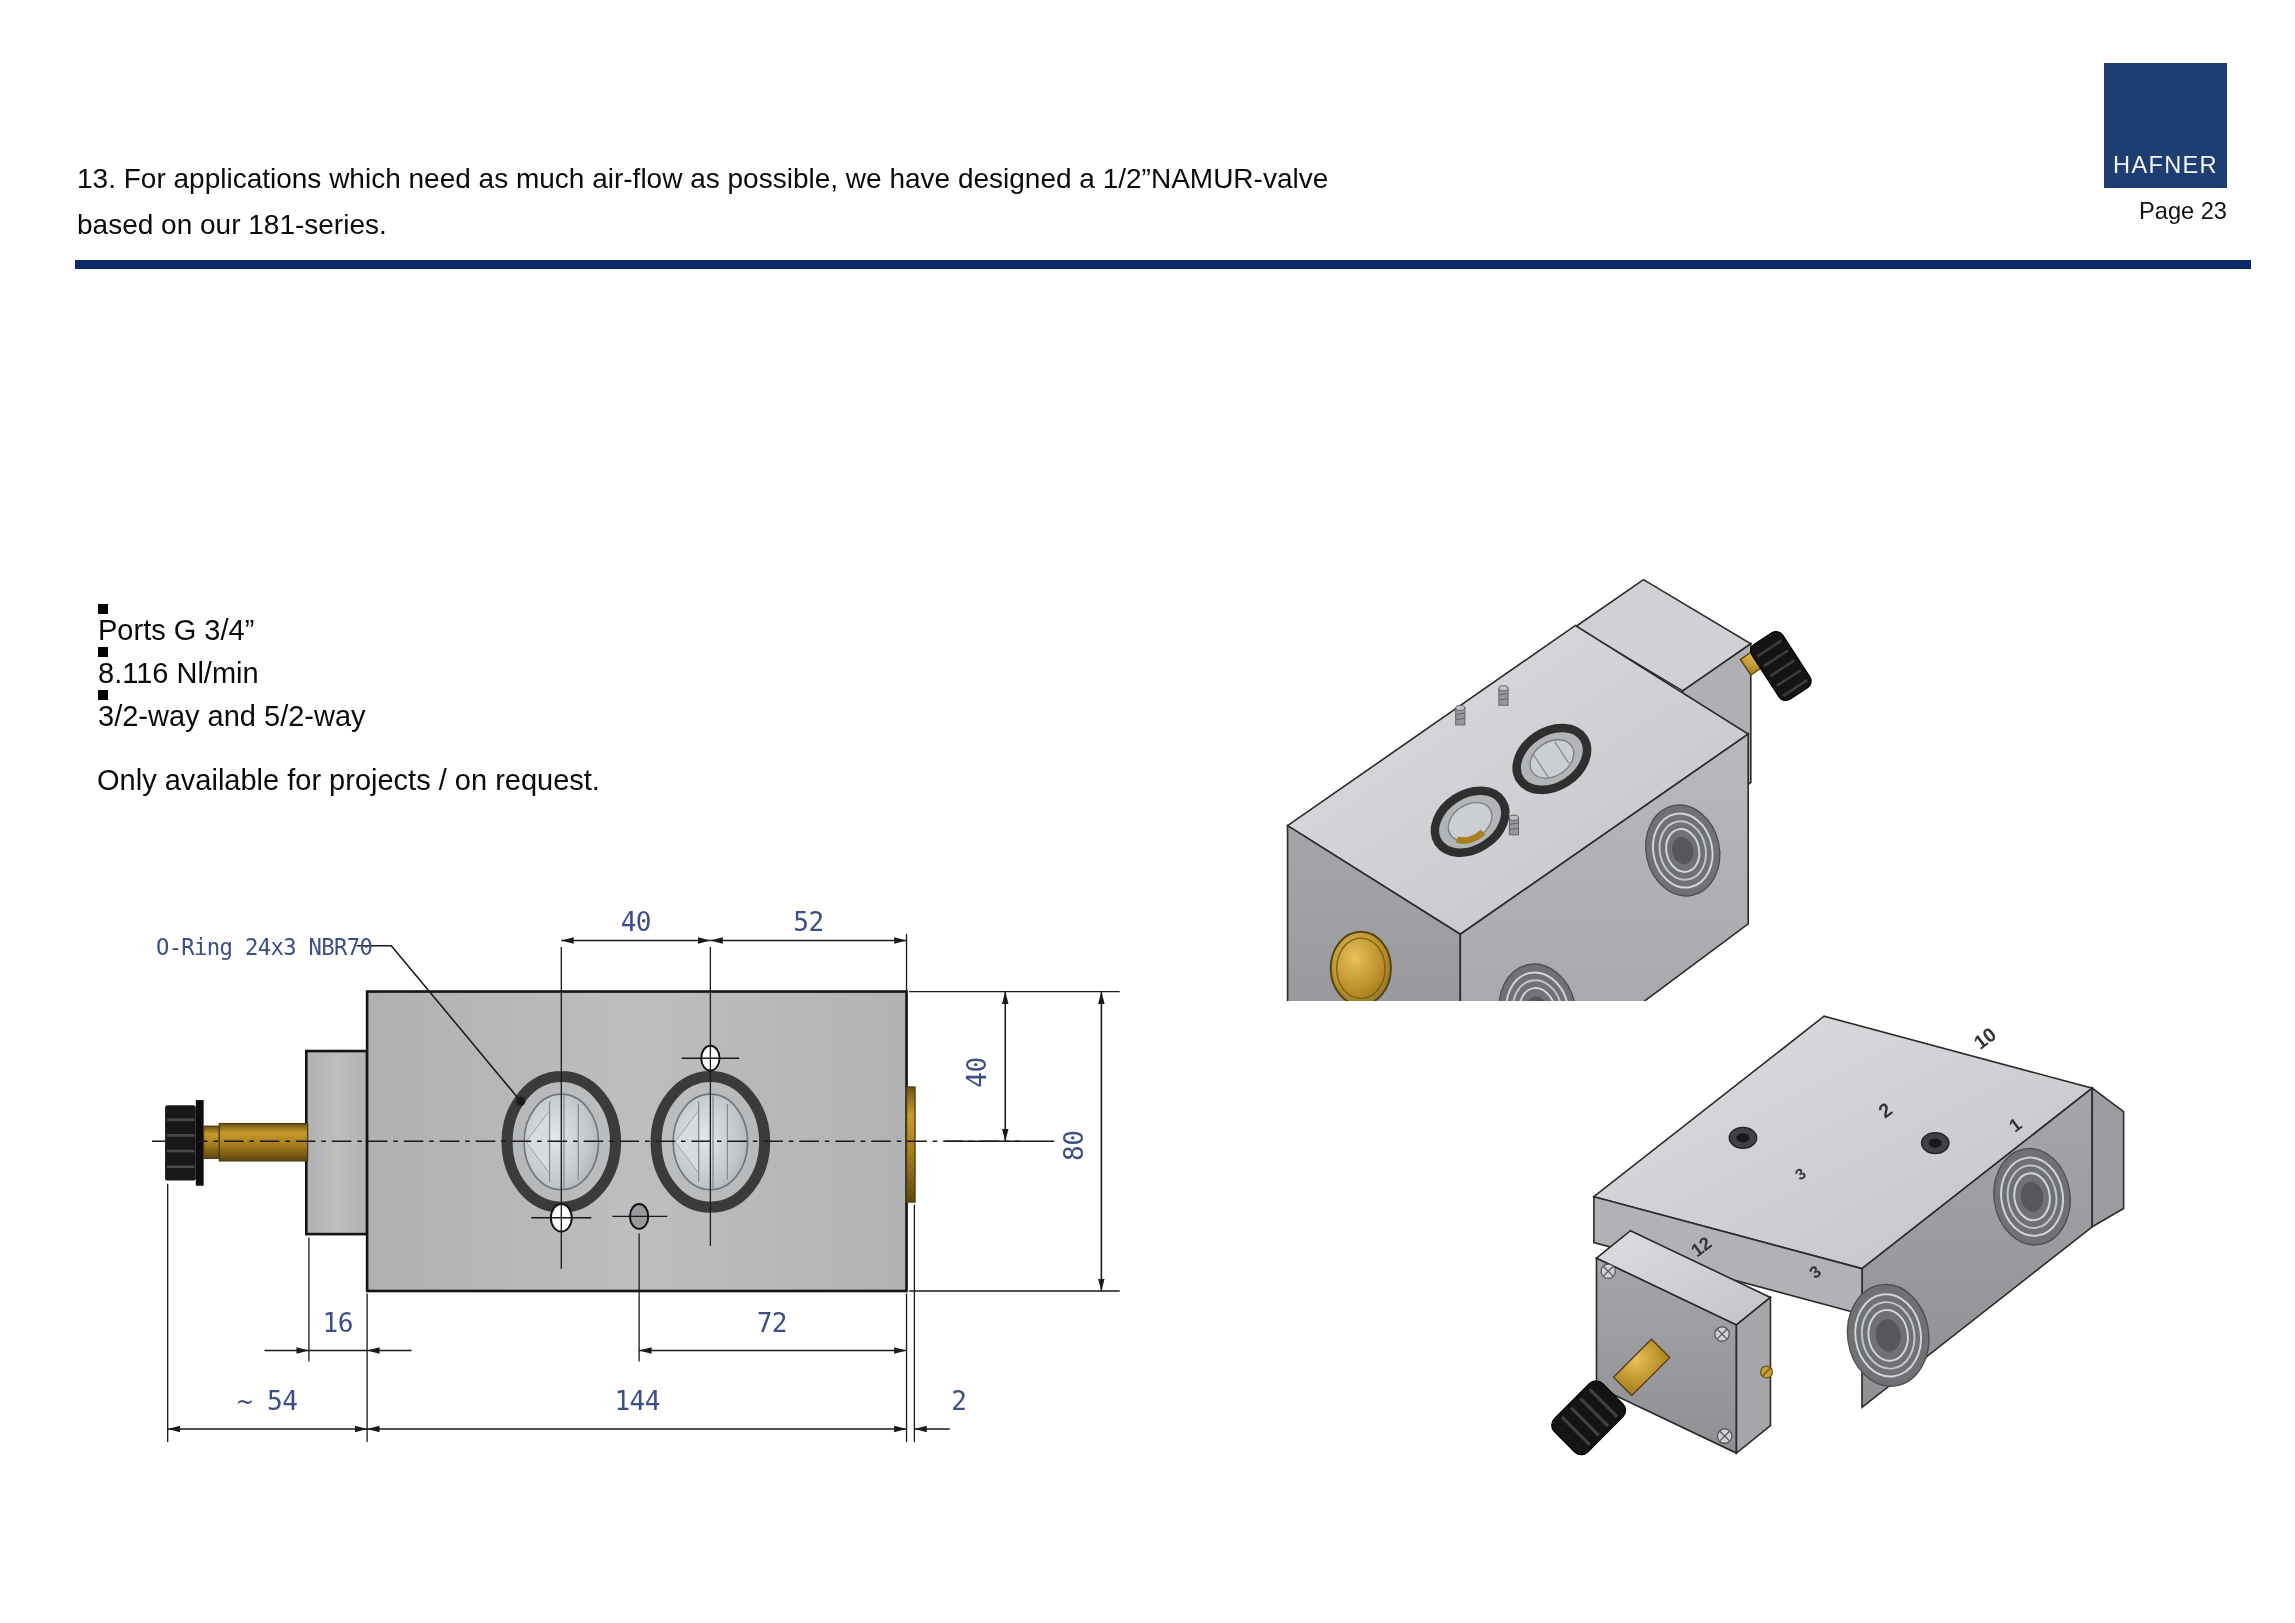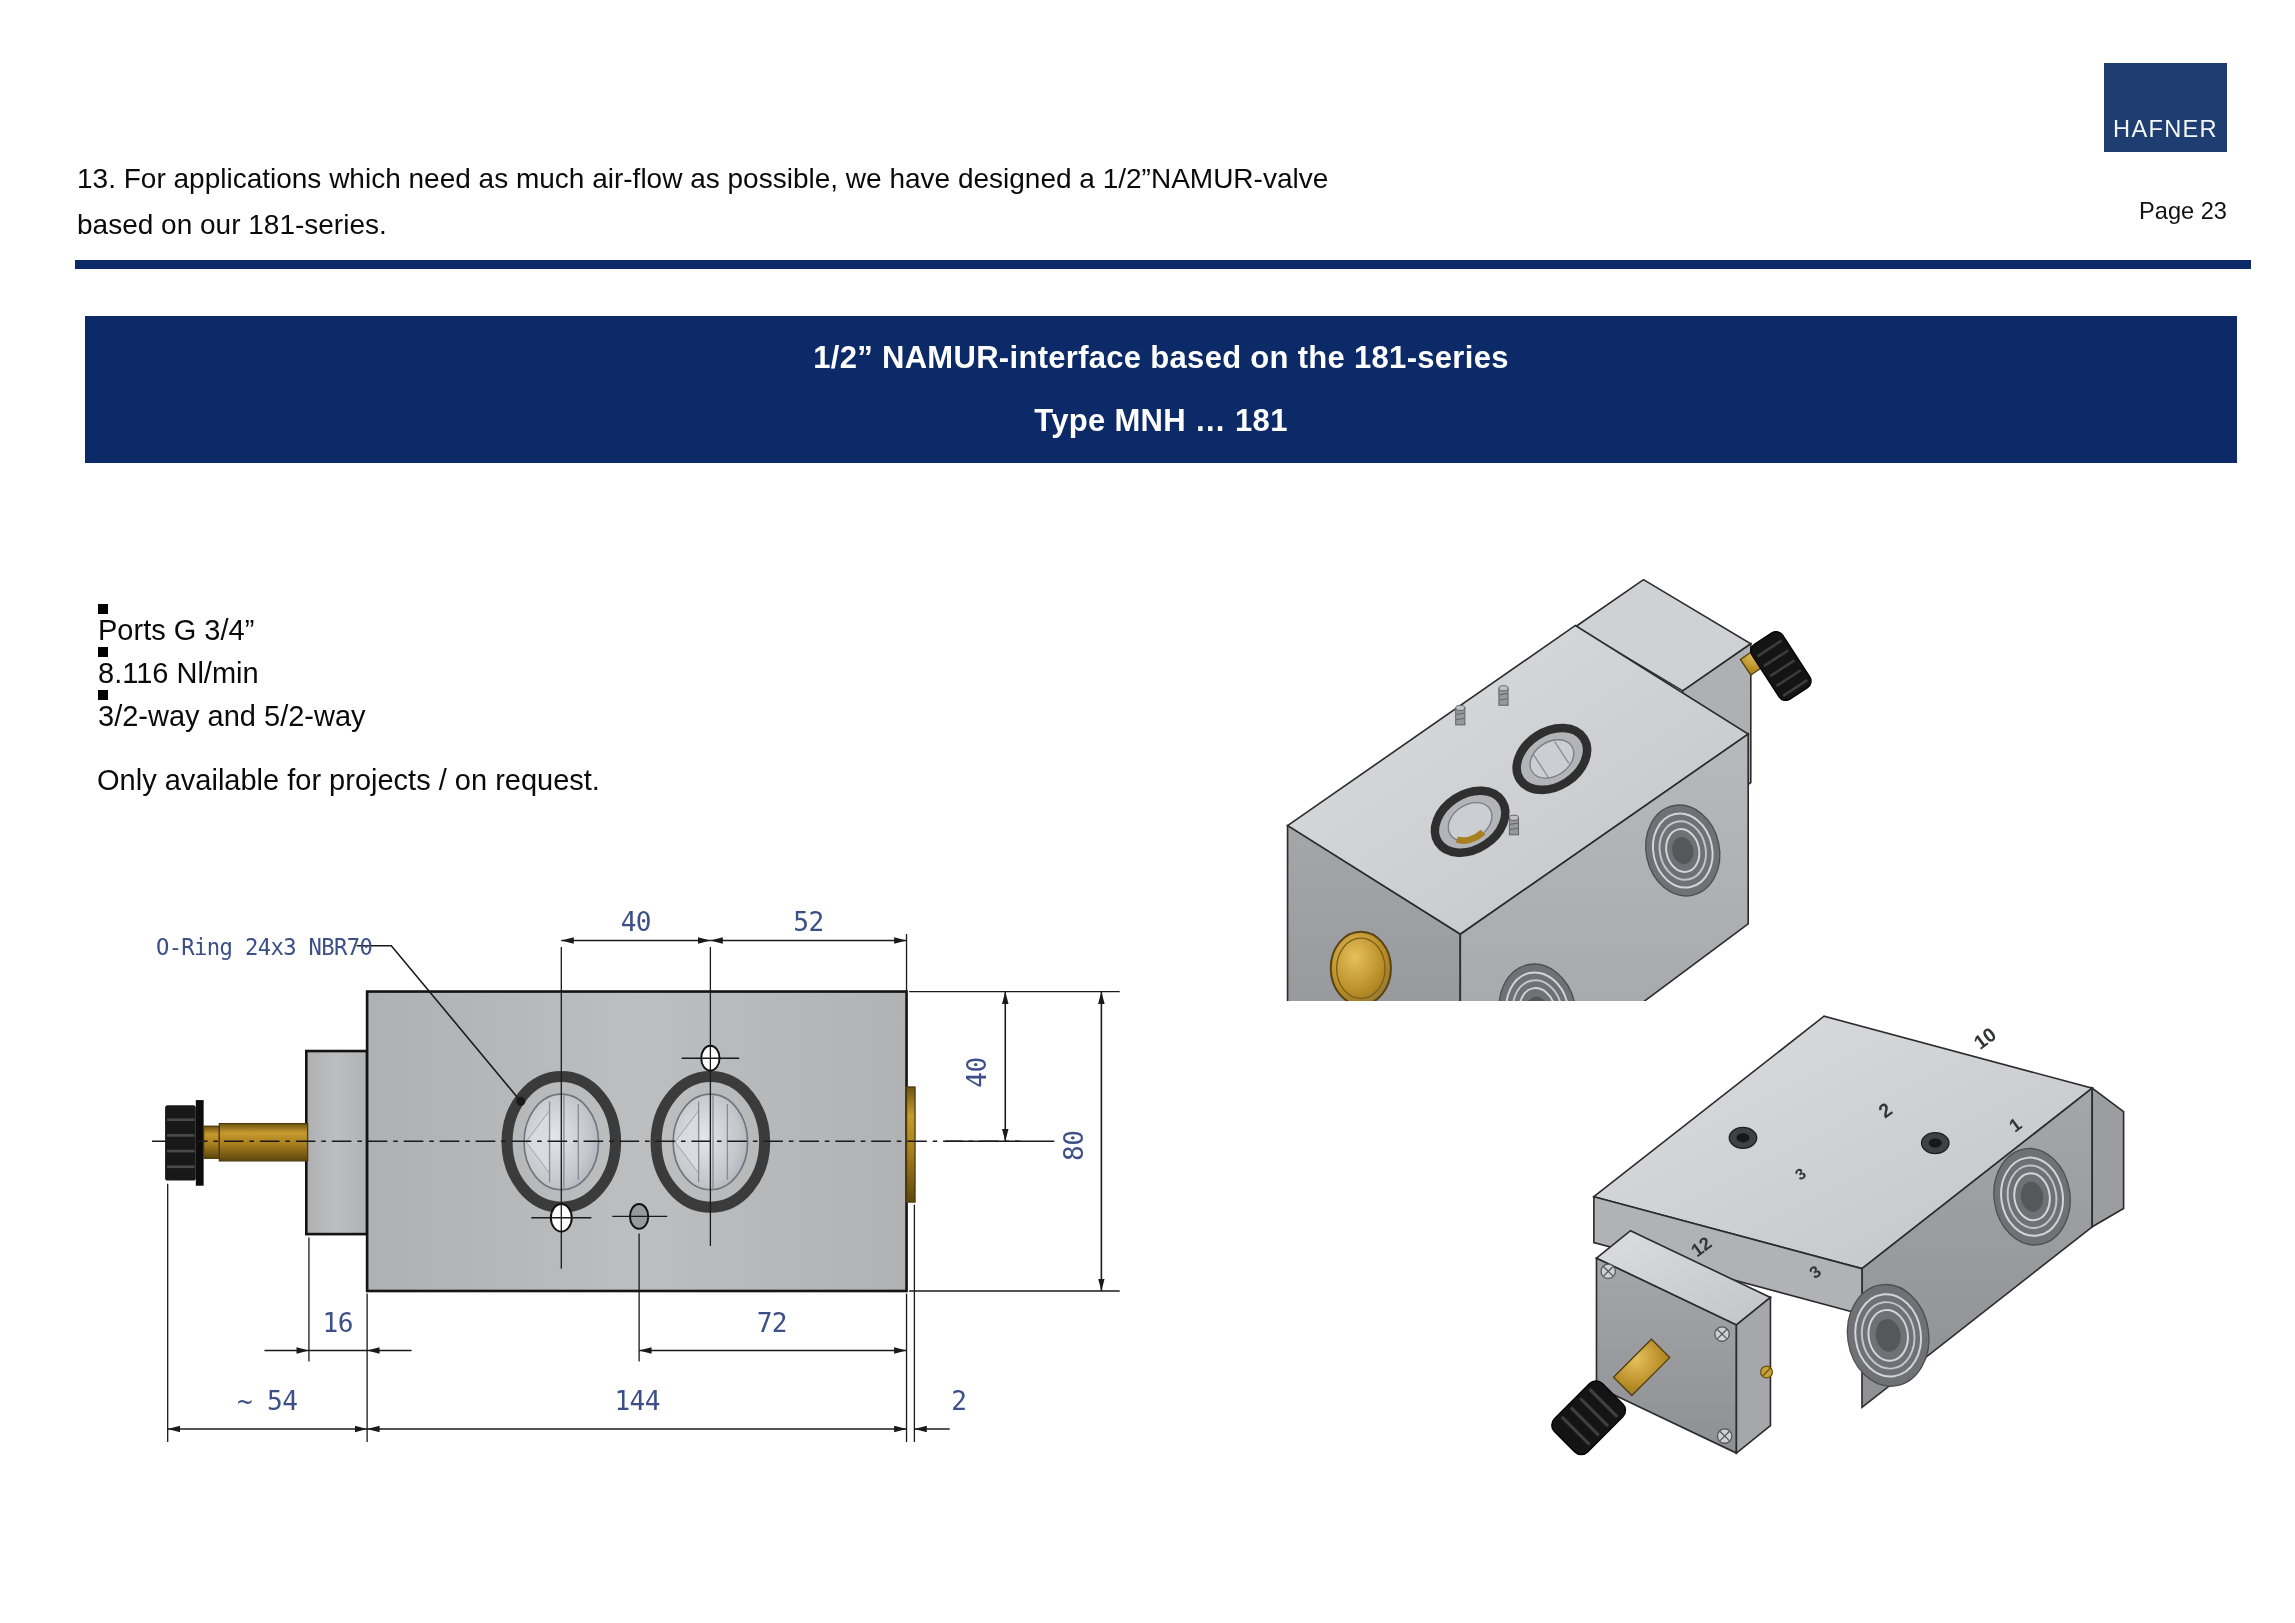--- a/index.html
+++ b/index.html
@@ -1,21 +1,21 @@
 <!DOCTYPE html>
 <html style="--navy: #0d2a68; --logoNavy: #1e3d70; --orange: #ee7d05; --dimText: #3c4f86; --pageBg: #ffffff;font-size:10.5px"><head>
 <meta charset="utf-8">
 <style>
   html,body{margin:0;padding:0;background:#fff;}
   #page{position:relative;width:2295px;height:1623px;background:var(--pageBg,#fff);
         font-family:"Liberation Sans",sans-serif;overflow:hidden;}
   .abs{position:absolute;}
   #heading{left:77px;top:156px;width:1995px;font-size:28px;line-height:46px;color:#0a0a0a;}
   #page-label{left:2026px;top:198px;width:201px;text-align:right;font-size:23.6px;color:#111;}
-  #logo{left:2104px;top:63px;width:123px;height:89px;background:var(--logoNavy,#1e3d70);
+  #logo{left:2104px;top:63px;width:123px;height:125px;background:var(--logoNavy,#1e3d70);
         display:flex;align-items:flex-end;justify-content:center;padding-bottom:0;}
   #logo span{color:#f4f6fa;font-size:23.6px;letter-spacing:1.3px;margin-bottom:9.2px;}
   #rule{left:75px;top:260px;width:2176px;height:8.5px;background:var(--navy,#0d2a68);}
   #banner{left:85px;top:316px;width:2152px;height:147px;background:var(--navy,#0d2a68);
           display:flex;flex-direction:column;align-items:center;justify-content:center;gap:27.5px;}
   .banner-line{color:#ffffff;font-size:31px;font-weight:bold;letter-spacing:0.3px;}
   #bullets{left:98px;top:592px;list-style:none;margin:0;padding:0;}
   #bullets li{display:flex;align-items:flex-start;height:43px;font-size:29px;color:#0a0a0a;flex-direction:column;}
   .sq{width:9.8px;height:9.8px;background:#000;margin:12.4px 26px 0 0;flex:0 0 auto;}
   #note{left:97px;top:764px;font-size:29px;color:#0a0a0a;}
@@ -84,24 +84,20 @@
   </div>
 
   <div id="logo" class="abs">
     <span>HAFNER</span>
   </div>
 
   <div id="page-label" class="abs">Page 23</div>
 
   <div id="rule" class="abs"></div>
 
-  <div id="banner" class="abs">
-    <div class="banner-line">1/2” NAMUR-interface based on the 181-series</div>
-    <div class="banner-line">Type MNH … 181</div>
-  </div>
 
   <ul id="bullets" class="abs">
     <li>
         <span class="sq"></span>
         <span>Ports G 3/4”</span>
       </li>
     <li>
         <span class="sq"></span>
         <span>8.116 Nl/min</span>
       </li>

